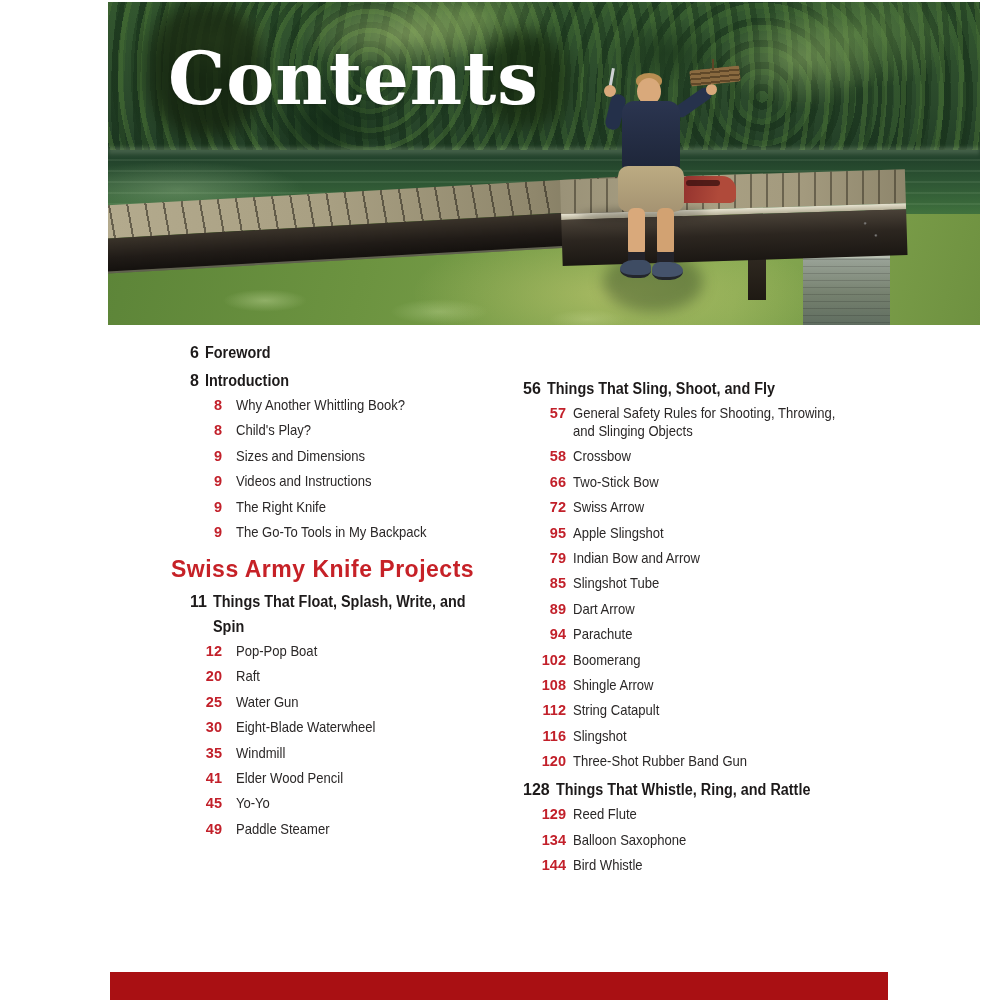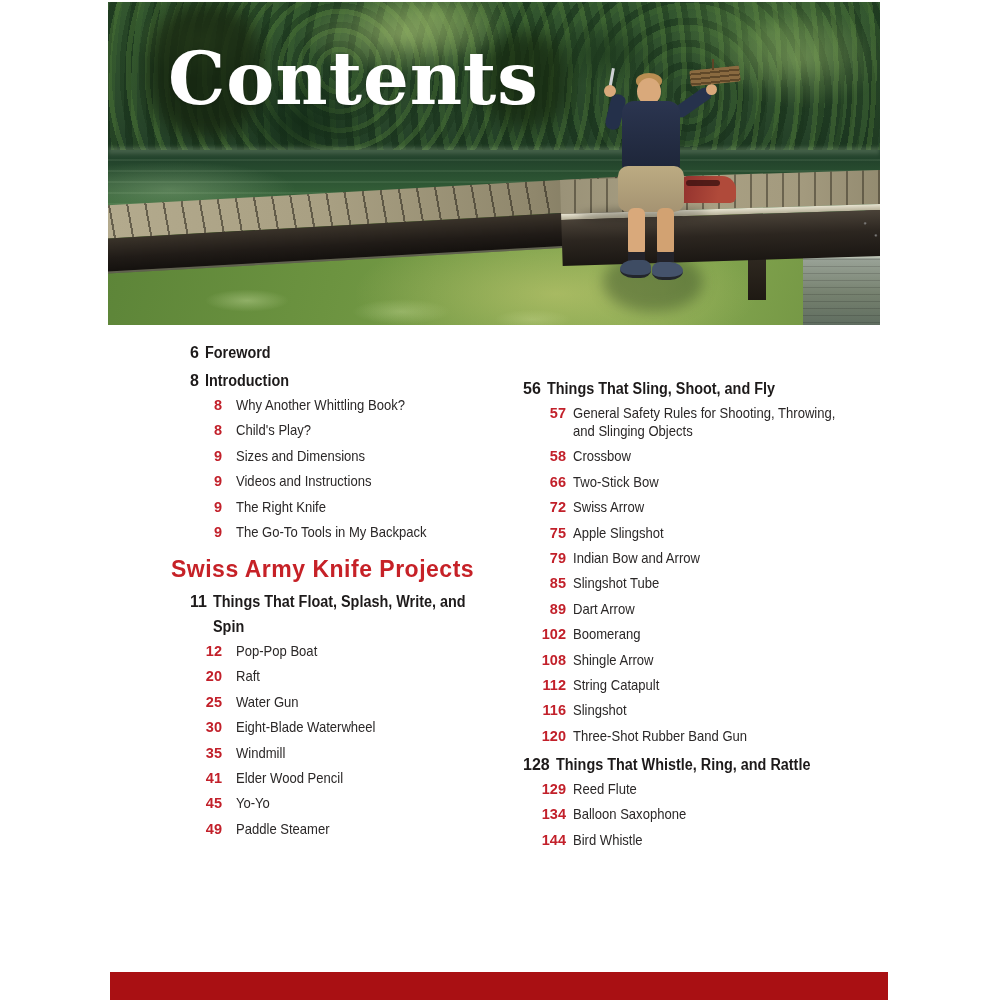--- a/index.html
+++ b/index.html
@@ -1,20 +1,20 @@
 <!DOCTYPE html>
 <html><head>
 <meta charset="utf-8">
 <style>
   html,body{margin:0;padding:0;background:#ffffff;overflow:hidden;}
   body{width:1000px;height:1000px;position:relative;font-family:"Liberation Sans",sans-serif;
        --accent:#c2202a;--part-red:#c62127;--bar-red:#a91013;--ink:#1d1a1a;}
 
   
-  .hero{position:absolute;left:108px;top:2px;width:772px;height:323px;overflow:hidden;background:#2c4c2d;}
+  .hero{position:absolute;left:108px;top:2px;width:872px;height:323px;overflow:hidden;background:#2c4c2d;}
   .hero *{position:absolute;}
   .canopy{left:0;top:0;width:100%;height:172px;z-index:1;
     background:
       radial-gradient(90px 55px at 12% 22%, rgba(110,150,75,.55), transparent 70%),
       radial-gradient(120px 60px at 42% 8%, rgba(140,175,95,.5), transparent 70%),
       radial-gradient(150px 80px at 86% 18%, rgba(120,160,85,.45), transparent 70%),
       radial-gradient(80px 50px at 64% 30%, rgba(30,58,30,.8), transparent 70%),
       radial-gradient(100px 70px at 25% 70%, rgba(18,42,22,.85), transparent 75%),
       repeating-radial-gradient(circle at 30% 40%, rgba(72,112,52,.45) 0 5px, rgba(26,52,28,.45) 5px 11px, transparent 11px 19px),
       repeating-radial-gradient(circle at 75% 55%, rgba(60,100,48,.4) 0 6px, rgba(20,44,24,.5) 6px 13px, transparent 13px 22px),
@@ -244,36 +244,40 @@
     </div>
     <div class="item">
       <span class="item-num">66</span>
       <span class="item-title">Two-Stick Bow</span>
     </div>
     <div class="item">
       <span class="item-num">72</span>
       <span class="item-title">Swiss Arrow</span>
     </div>
     <div class="item">
-      <span class="item-num">75</span>
+      <span class="item-num">95</span>
       <span class="item-title">Apple Slingshot</span>
     </div>
     <div class="item">
       <span class="item-num">79</span>
       <span class="item-title">Indian Bow and Arrow</span>
     </div>
     <div class="item">
       <span class="item-num">85</span>
       <span class="item-title">Slingshot Tube</span>
     </div>
     <div class="item">
       <span class="item-num">89</span>
       <span class="item-title">Dart Arrow</span>
     </div>
     <div class="item">
+      <span class="item-num">94</span>
+      <span class="item-title">Parachute</span>
+    </div>
+    <div class="item">
       <span class="item-num">102</span>
       <span class="item-title">Boomerang</span>
     </div>
     <div class="item">
       <span class="item-num">108</span>
       <span class="item-title">Shingle Arrow</span>
     </div>
     <div class="item">
       <span class="item-num">112</span>
       <span class="item-title">String Catapult</span>

